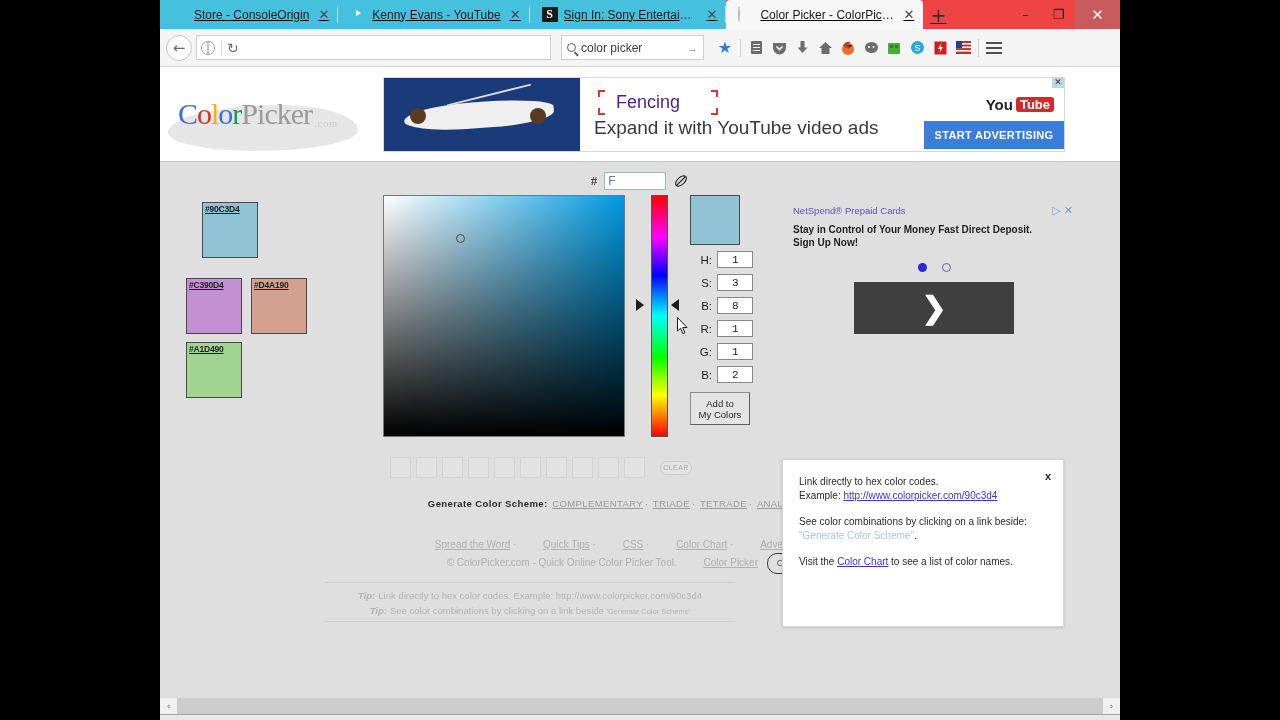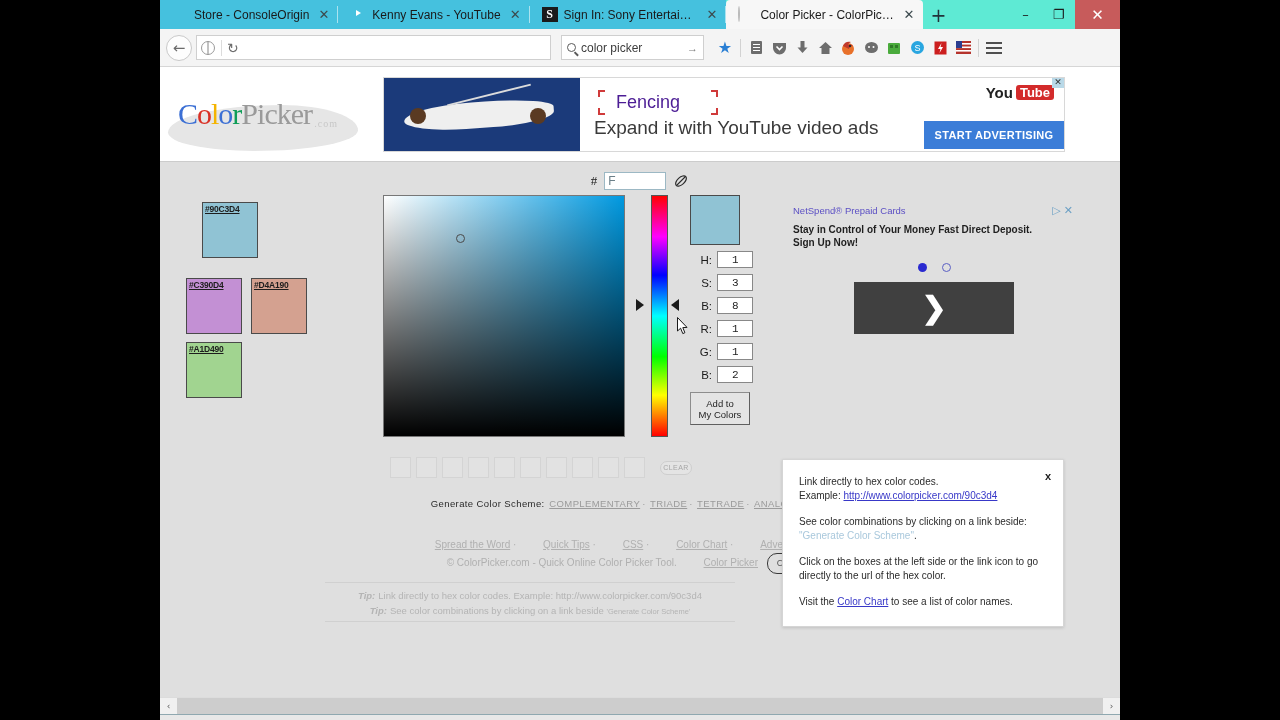--- a/index.html
+++ b/index.html
@@ -13,22 +13,22 @@
   #screen { position: relative; width: 1280px; height: 720px; background: #000; }
 
   
   #browser {
     position: absolute; left: 160px; top: 0; width: 960px; height: 720px;
     background: #efefef;
   }
 
   
   .tabstrip {
-    position: relative; height: 29px; background: #5eead4;
-    display: flex; 
+    position: relative; height: 29px; background: #ef4444;
+    display: flex;  text-decoration: underline;
   }
   .tab {
     position: relative; height: 29px; display: flex; align-items: center;
     padding: 0 6px 0 12px; gap: 6px;
     font-size: 12px; color: #1a1a1a; background: #45c1de;
     min-width: 0; cursor: default;
   }
   .tab .tab-title {
     white-space: nowrap; overflow: hidden; text-overflow: ellipsis;
     max-width: 134px; flex: 0 1 auto;
@@ -195,21 +195,21 @@
   .brk.tr { right: 36px; top: 0; border-left: 0; border-bottom: 0; }
   .brk.br { right: 36px; bottom: 0; border-left: 0; border-top: 0; }
   .ad-head { font-size: 19px; color: #3a3a3a; margin-top: 2px; }
   .ad-cta {
     position: absolute; right: 0; bottom: 2px; width: 140px; height: 28px;
     background: #3b7dd8; color: #fff; font-size: 11px; font-weight: bold;
     letter-spacing: .3px; display: flex; align-items: center;
     justify-content: center; cursor: pointer;
   }
   .ad-yt {
-    position: absolute; right: 10px; top: 6px; display: flex;
+    position: absolute; right: 10px; top: 18px; display: flex;
     align-items: center; gap: 3px;
   }
   .ad-yt .you { font-size: 15px; font-weight: bold; color: #222; }
   .ad-yt .tube {
     background: #d32b2b; color: #fff; font-size: 13px; font-weight: bold;
     padding: 0 4px; border-radius: 3px;
   }
   .adx {
     position: absolute; right: 0; top: -1px; width: 12px; height: 11px;
     background: #b9d9e8; font-size: 9px; color: #333; text-align: center;
@@ -324,21 +324,21 @@
     border-radius: 7px; background: #e4e4e4; font-size: 7px; color: #a6a6a6;
     display: flex; align-items: center; justify-content: center;
     letter-spacing: .4px; cursor: pointer;
   }
 
   
   .schemerow {
     position: absolute; left: 0; right: 0; top: 336px; text-align: center;
     font-size: 9.5px; color: #2a2a2a; font-family: "Liberation Sans", sans-serif;
   }
-  .schemerow .ttl { font-weight: normal; letter-spacing: .4px; }
+  .schemerow .ttl { font-weight: bold; letter-spacing: .4px; }
   .schemerow a {
     color: #9b9b9b; text-decoration: underline; letter-spacing: .4px;
     margin: 0 2px; cursor: pointer;
   }
   .schemerow .dot { color: #9b9b9b; }
 
   
   .footer {
     position: absolute; left: 0; right: 0; top: 374px; text-align: center;
     color: #b0b0b0; font-size: 10px; line-height: 17px;
@@ -727,23 +727,20 @@
       <div class="infopop">
         <span class="xbtn">x</span>
         <p>
           <span>Link directly to hex color codes.</span><br>
           <span>Example: </span><a>http://www.colorpicker.com/90c3d4</a>
         </p>
         <p>
           <span>See color combinations by clicking on a link beside:</span><br>
           <span class="quoted">"Generate Color Scheme"</span><span>.</span>
         </p>
-        <p>
-          <span>Click on the boxes at the left side or the link icon to go directly to the url of the hex color.</span>
-        </p>
         <p style="margin-bottom:8px">
           <span>Visit the </span><a>Color Chart</a><span> to see a list of color names.</span>
         </p>
       </div>
 
     </div>
 
     <div class="hscroll">
       <div class="hsb">‹</div>
       <div class="hstrack"></div>

